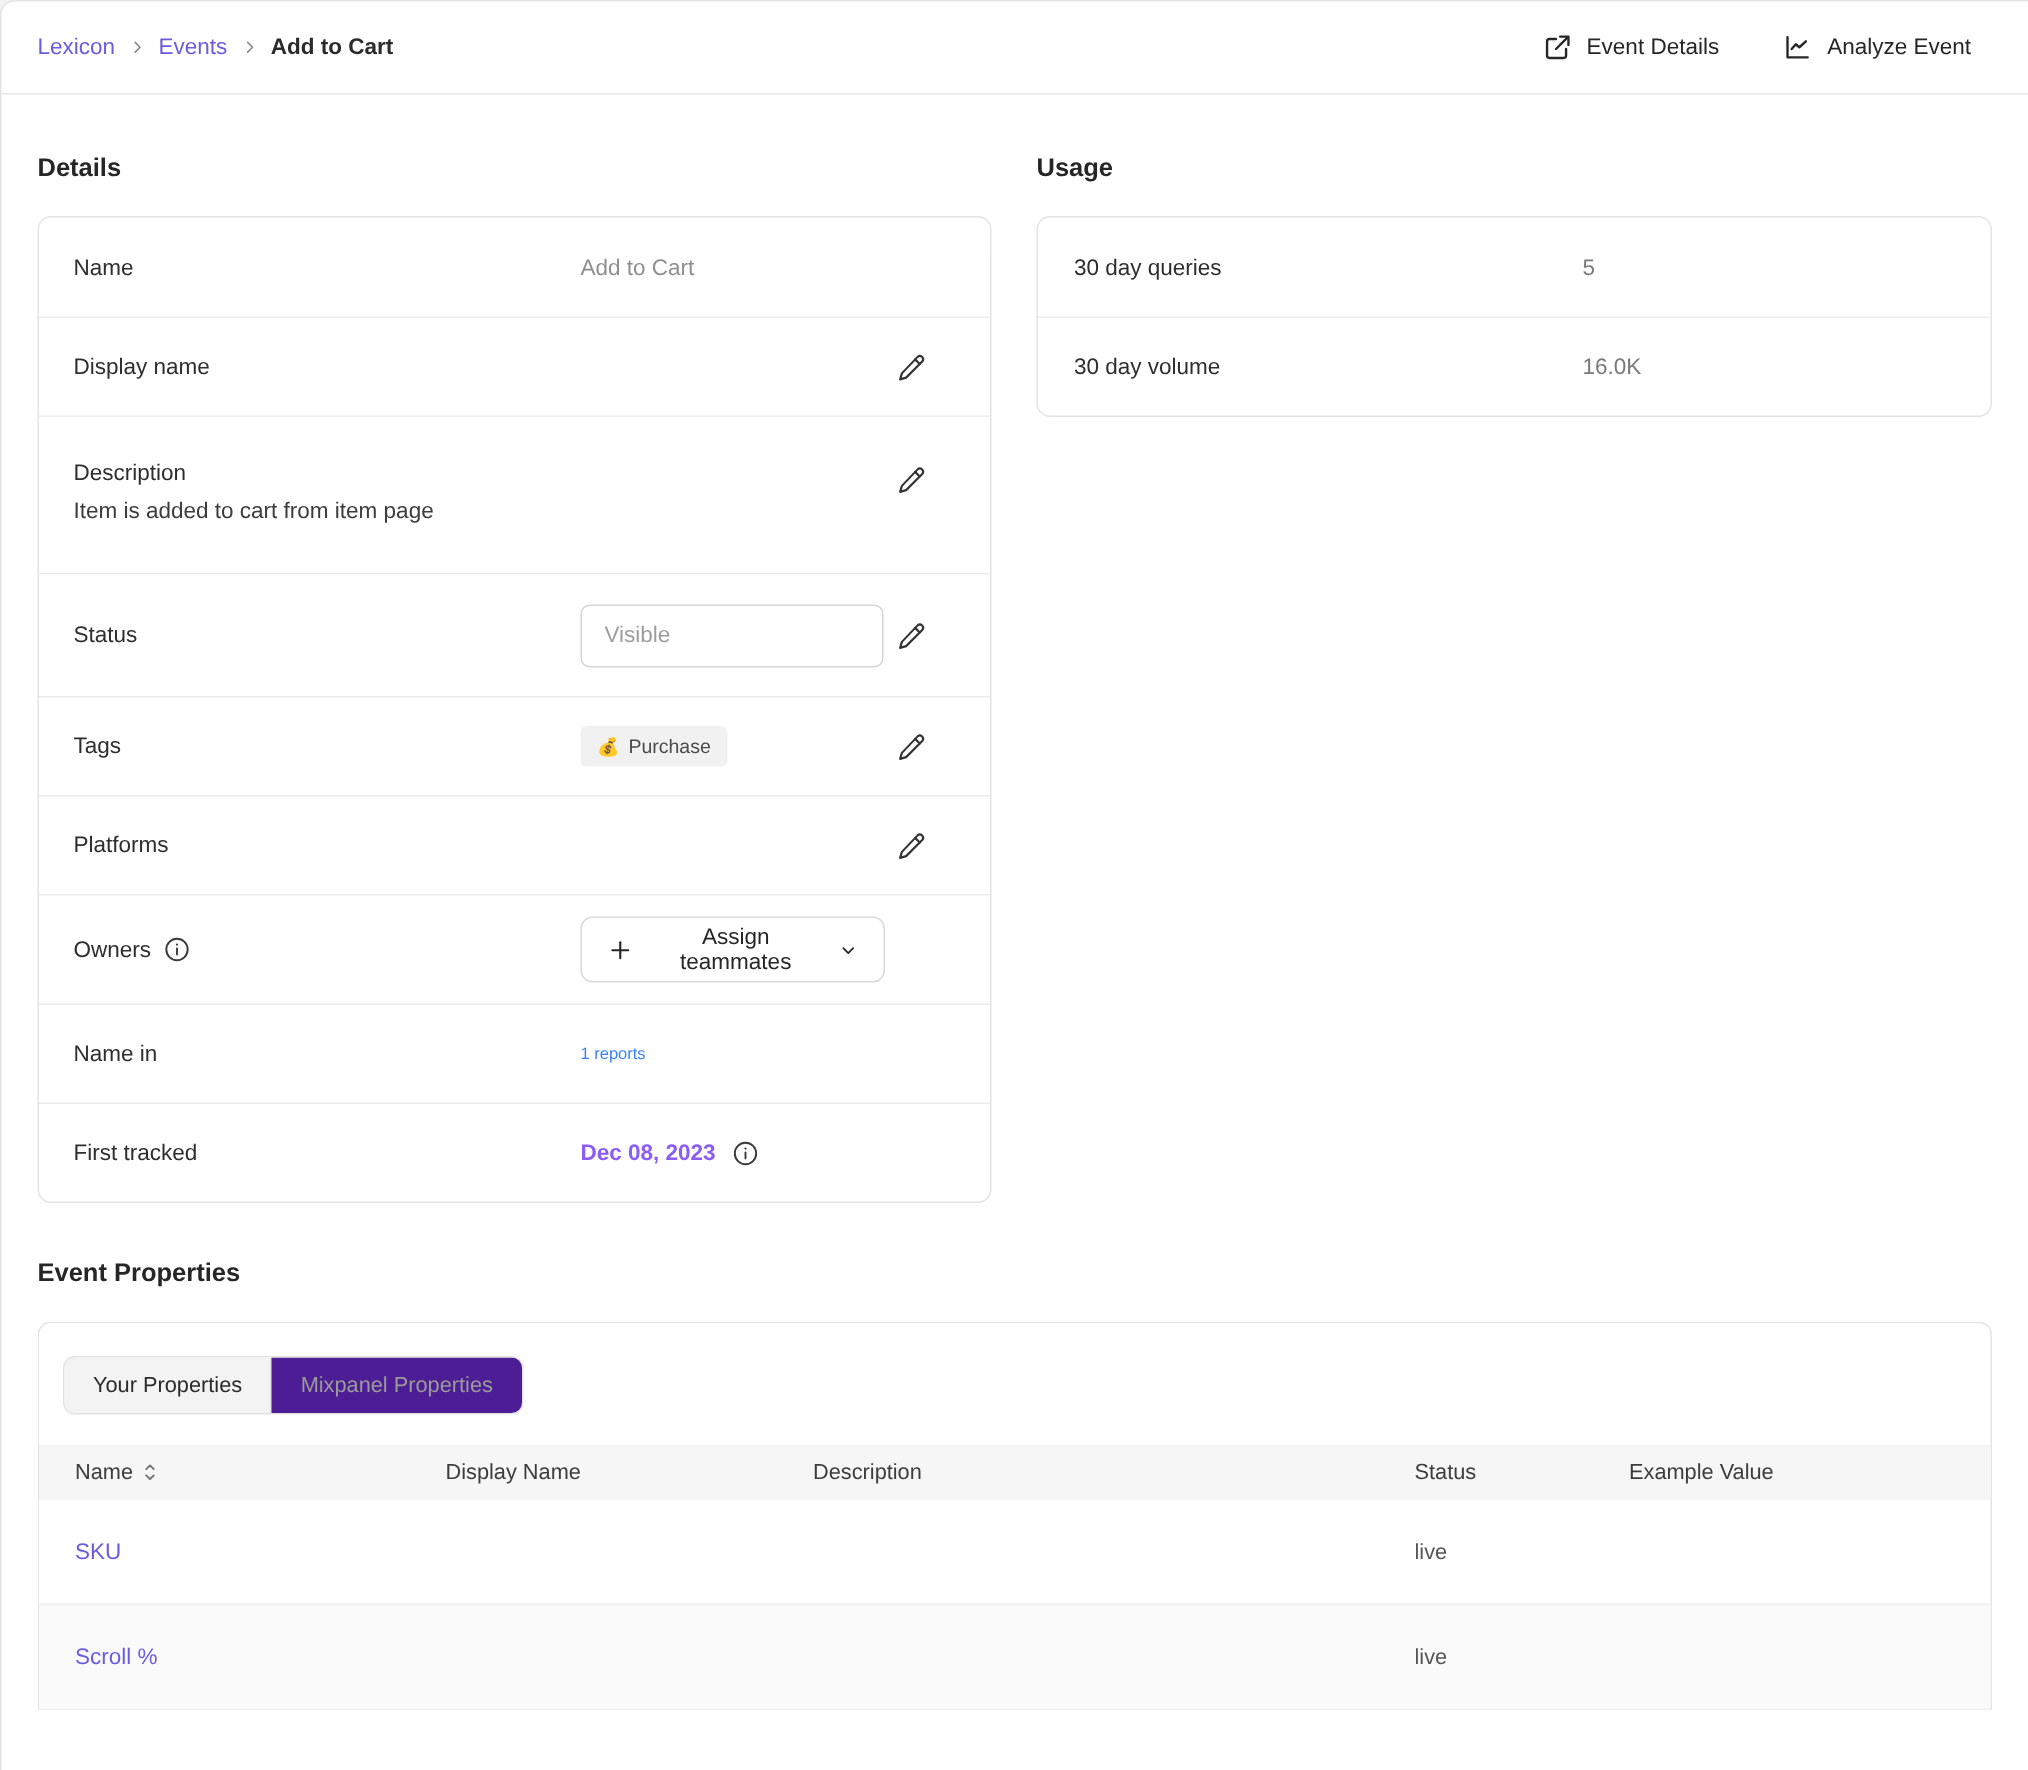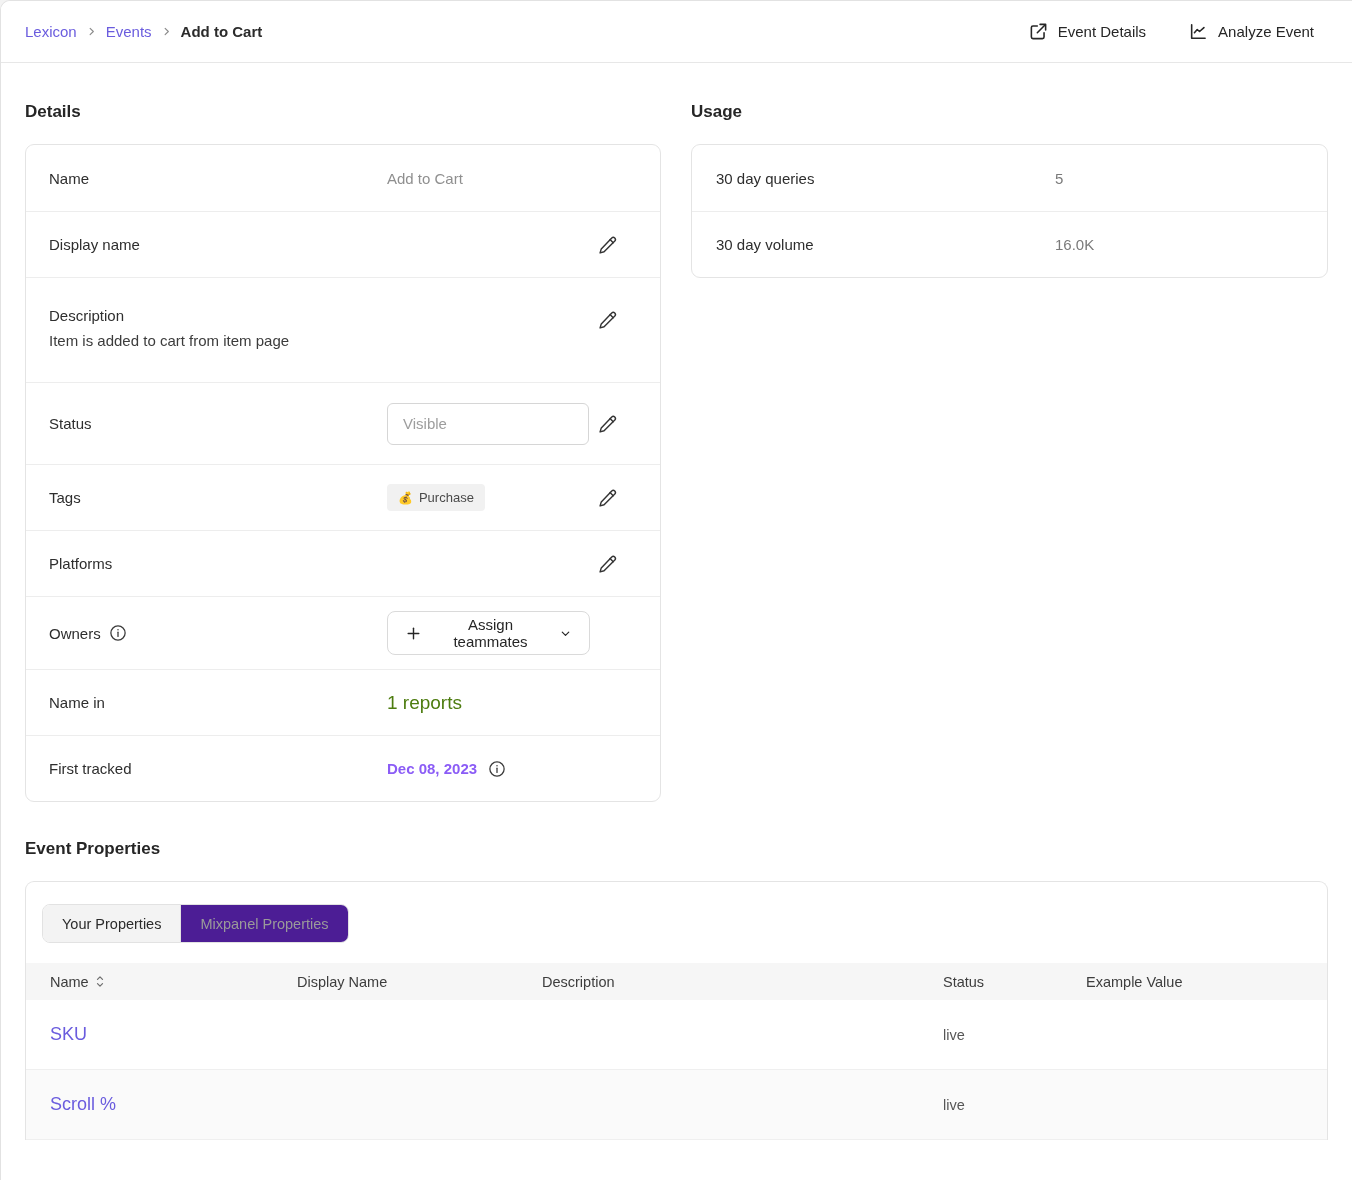--- a/index.html
+++ b/index.html
@@ -60,21 +60,21 @@
     display:inline-flex; align-items:center; gap:6px; height:27px; padding:0 11px;
     background:#f1f1f1; border-radius:4px; font-size:13px; color:#4a4a4a; cursor:pointer;
   }
   .tag-emoji { font-size:12px; }
   .btn-outline {
     display:inline-flex; align-items:center; gap:9px; height:44px; padding:0 17px;
     border:1px solid #dadada; border-radius:8px; background:#fff; cursor:pointer;
     font-family:inherit; font-size:15px; color:#262626;justify-content:flex-end;
   }
   .btn-outline.sm { height:42px; }
-  .link { color:#4d7c0f; font-size:19px; text-decoration:none; cursor:pointer; }
+  .link { color:#3b82f6; font-size:11px; text-decoration:none; cursor:pointer; }
   .value-with-icon { display:flex; align-items:center; gap:11px; font-size:15px; color:#8b5cf6;font-weight:bold; }
   
   .urow { display:flex; align-items:center; min-height:66px; padding-left:24px; }
   .urow + .urow { border-top:1px solid #ededed; }
   .ulabel { width:339px; flex:none; font-size:15px; color:#2e2e2e; }
   .uvalue { font-size:15px; color:#7a7a7a; }
   
   .props-card { margin-top:0; border-bottom:none; border-bottom-left-radius:0; border-bottom-right-radius:0; min-height:233px; }
   .tabs-wrap { padding:22px 16px 20px 16px; }
   .tabs { display:inline-flex; border:1px solid #e2e2e2; border-radius:8px; overflow:hidden; }
@@ -85,21 +85,21 @@
   .tab.active { background:#f3f3f3; color:#2b2b2b; border-right:1px solid #e2e2e2; }
   .ptable { width:100%; }
   .prow, .phead {
     display:grid; grid-template-columns:247px 245px 401px 143px 1fr;
     align-items:center; padding-left:24px;
   }
   .phead { height:37px; background:#f6f6f6; }
   .phead .pcol { font-size:14.5px; color:#3d3d3d; display:flex; align-items:center; gap:6px; }
   .prow { height:70px; border-bottom:1px solid #efefef; }
   .prow.hovered { background:#fafafa; }
-  .pcell { font-size:18px; color:#444; }
+  .pcell { font-size:15px; color:#444; }
   .pcell a { color:#6a5cde; text-decoration:none; cursor:pointer; }
   .status-cell { font-size:14.5px; color:#565656; }
   .sort-icon { display:inline-flex; }
 </style>
 </head>
 <body>
 
 <div class="page">
 
   <header class="topbar">

